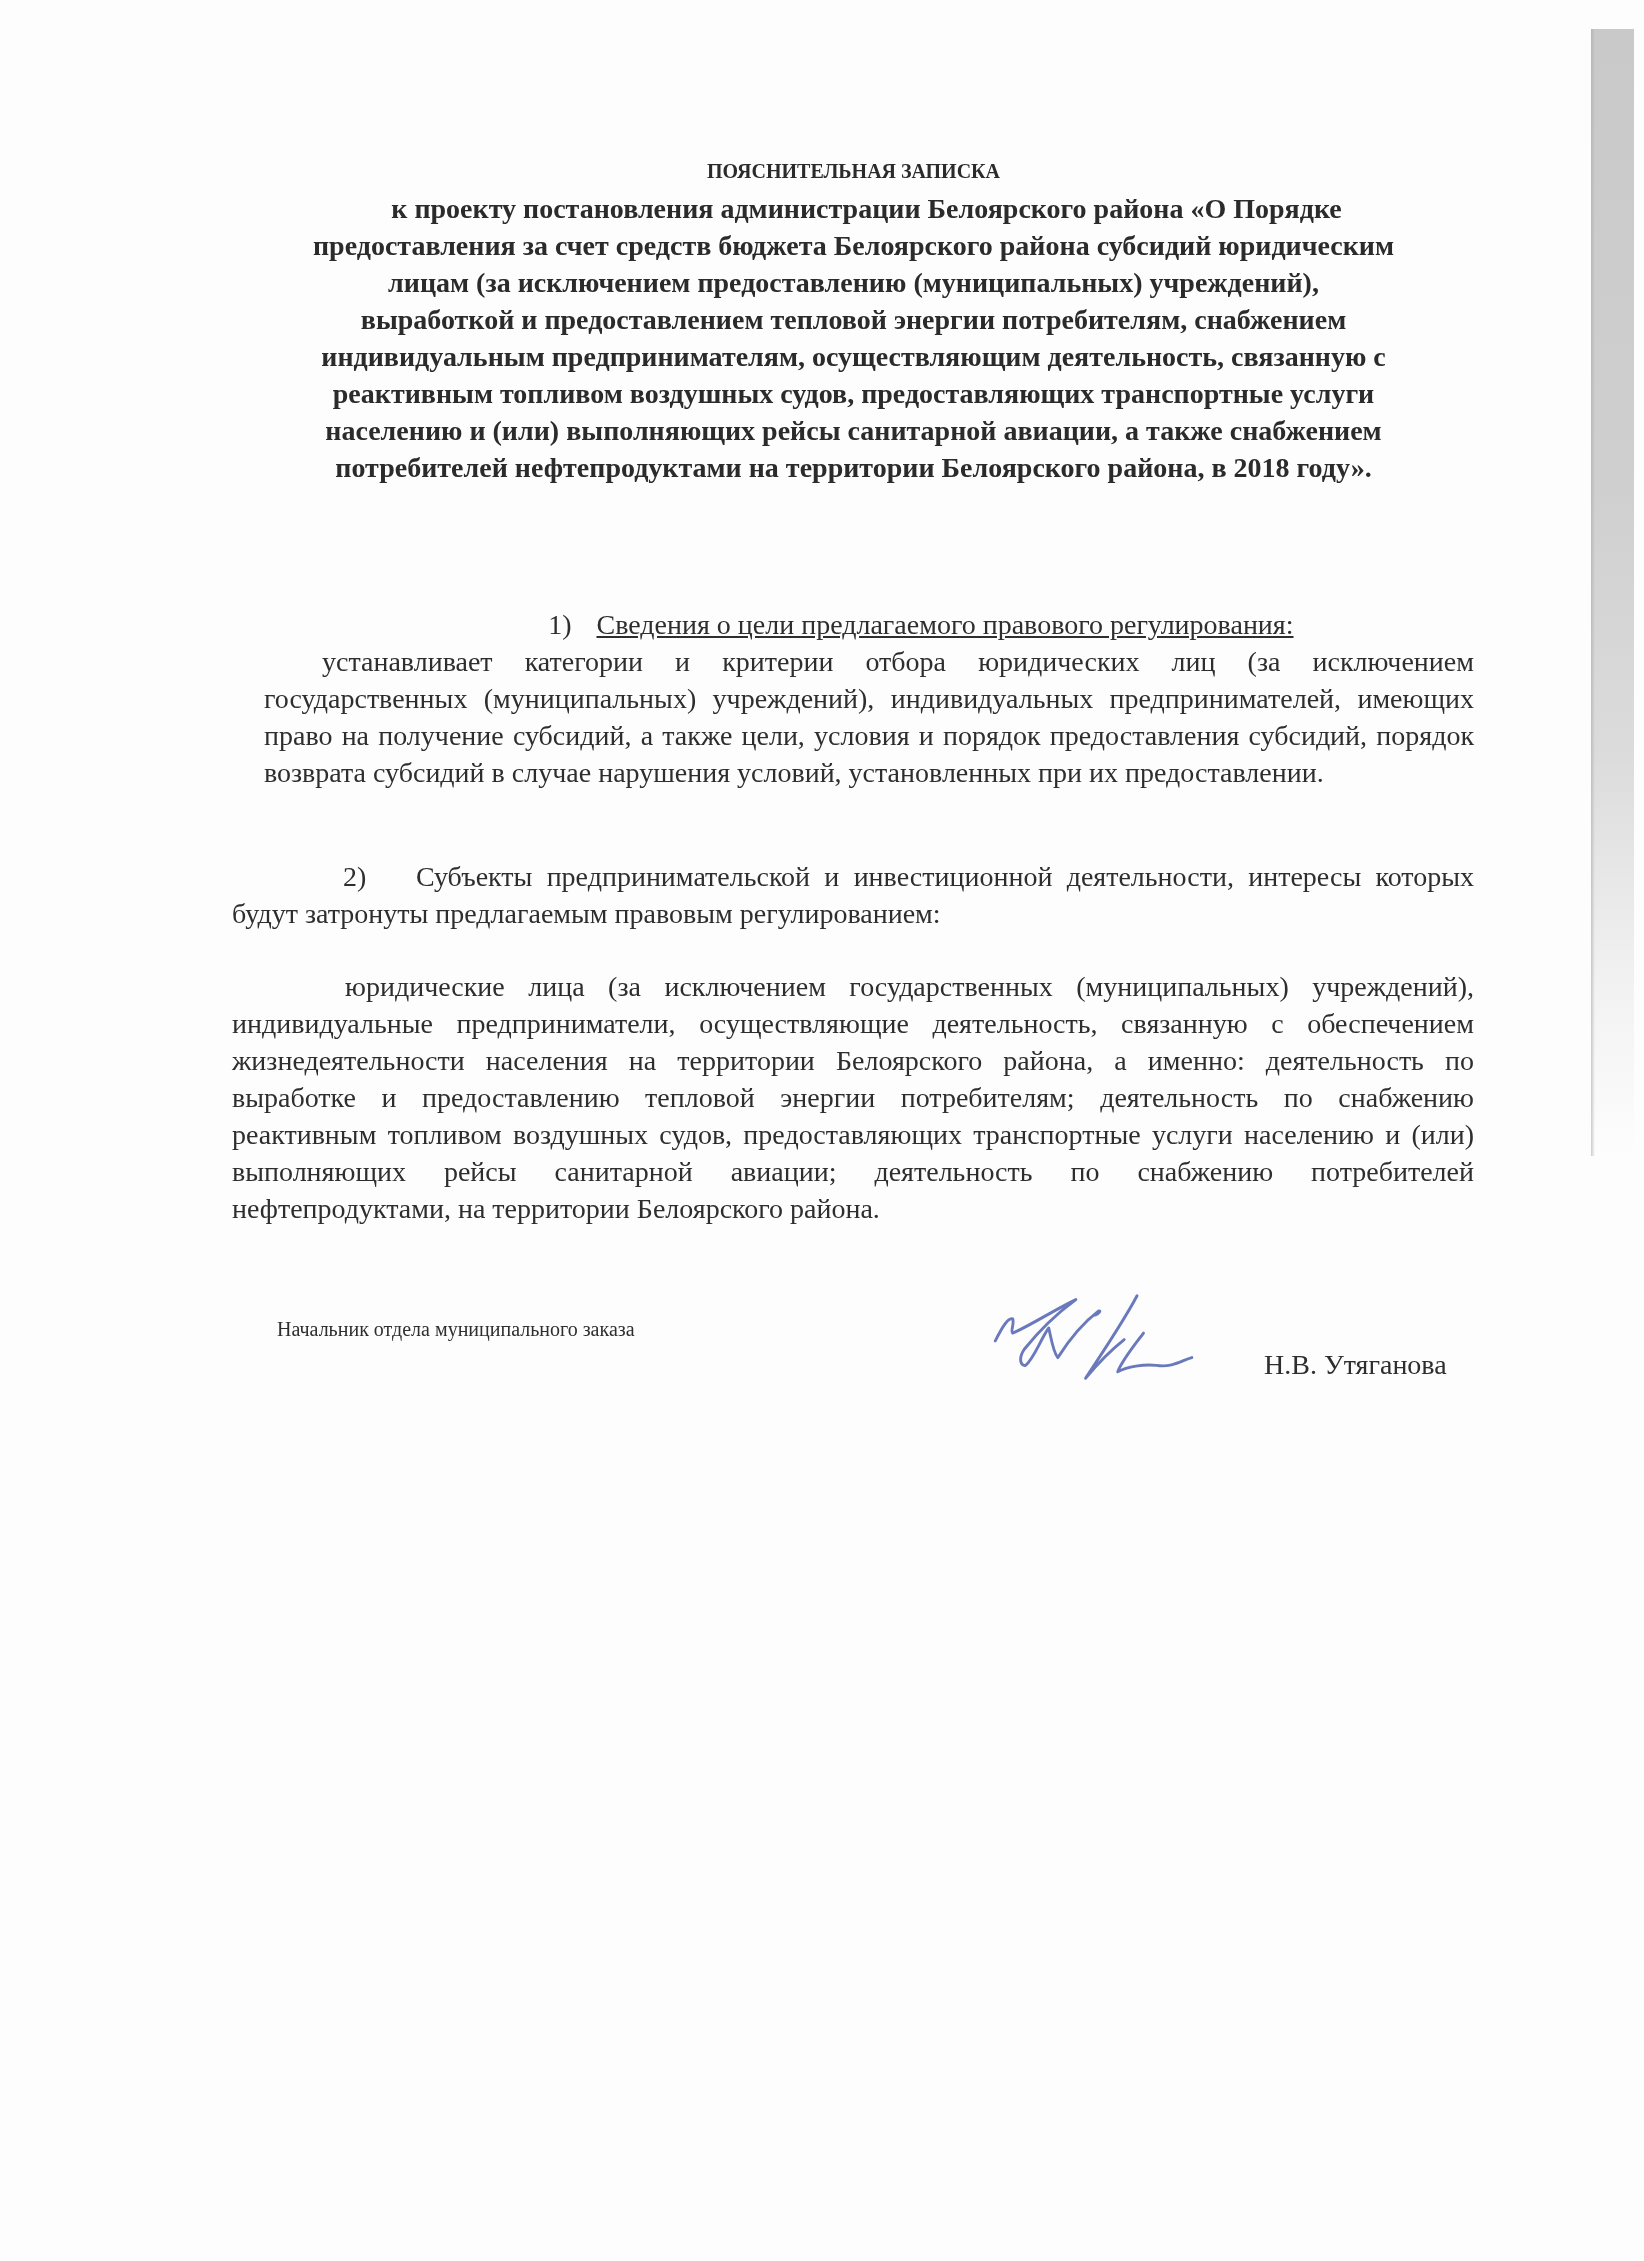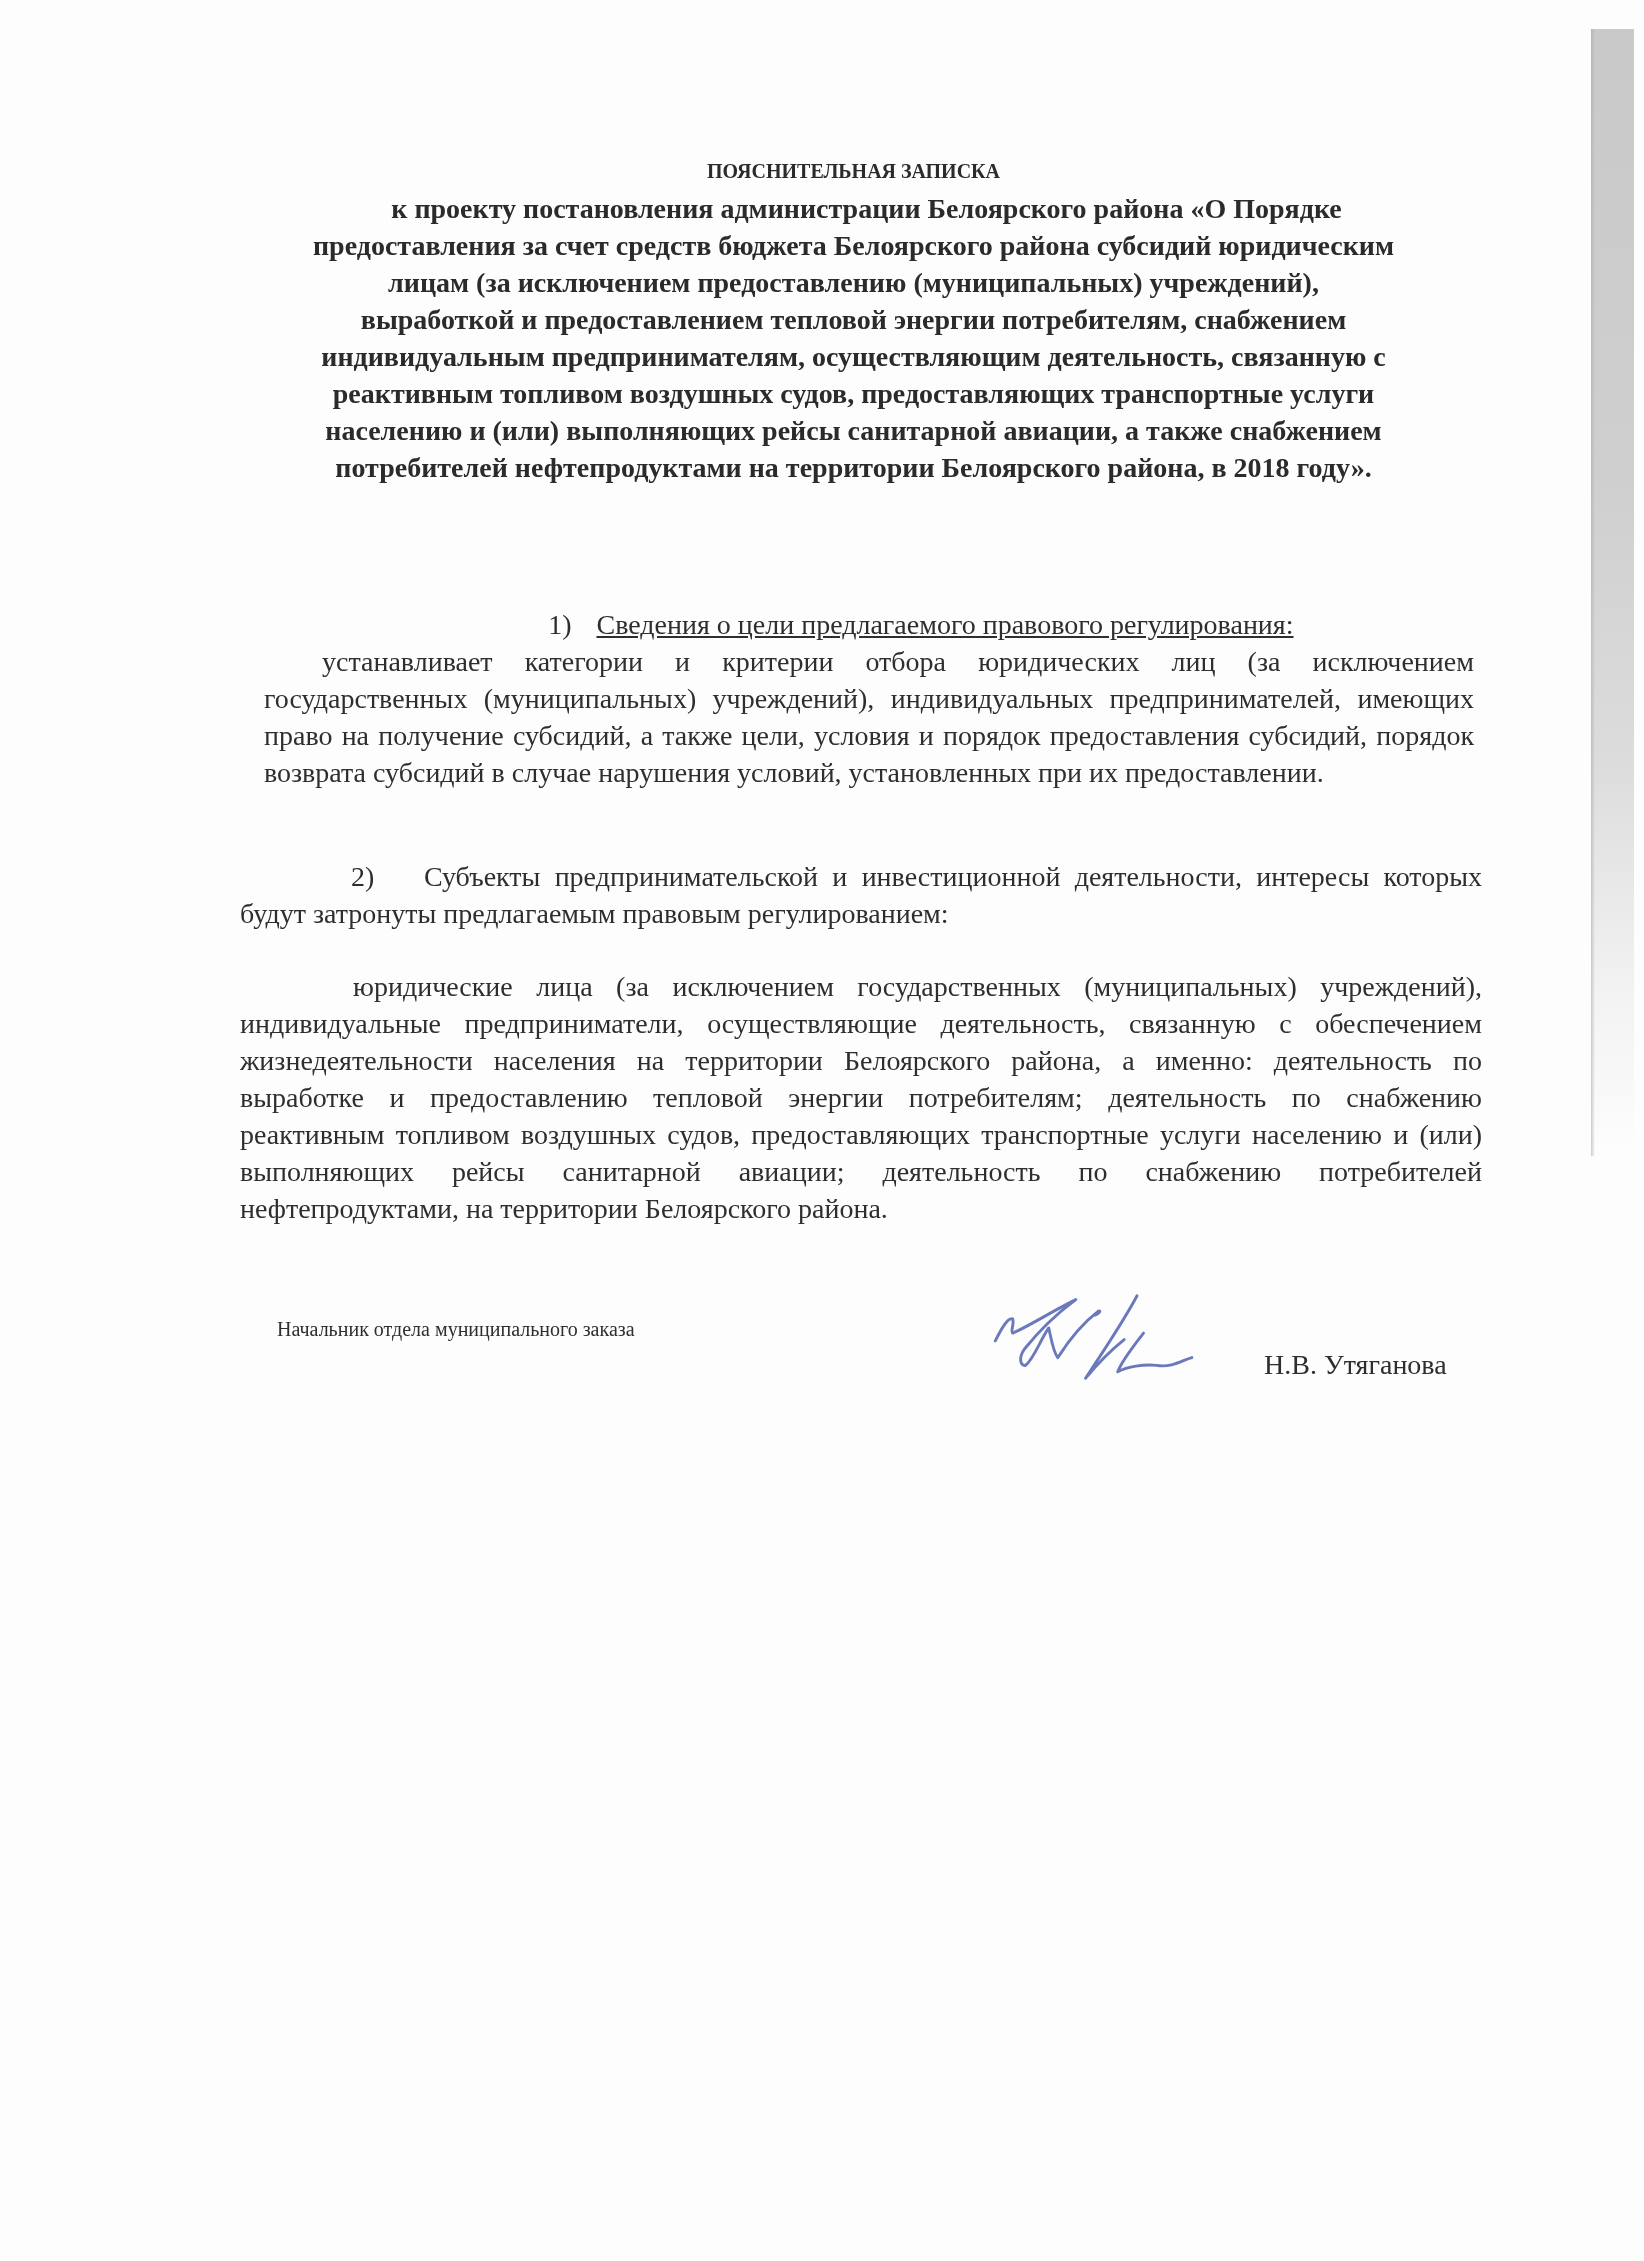--- a/index.html
+++ b/index.html
@@ -64,21 +64,21 @@
     }
     .section p {
       margin: 0;
     }
     .sec1 {
       left: 264px;
       top: 606px;
       width: 1210px;
     }
     .sec2 {
-      left: 240px;
+      left: 232px;
       top: 858px;
       width: 1242px;
     }
     .item-head {
       display: block;
       text-align: center;
       text-decoration: underline;
     }
     .sec1 .item-head { padding-left: 79px; }
     .sec2 .item-head-wrap { text-indent: 111px; text-align: justify; text-align-last: left; }

